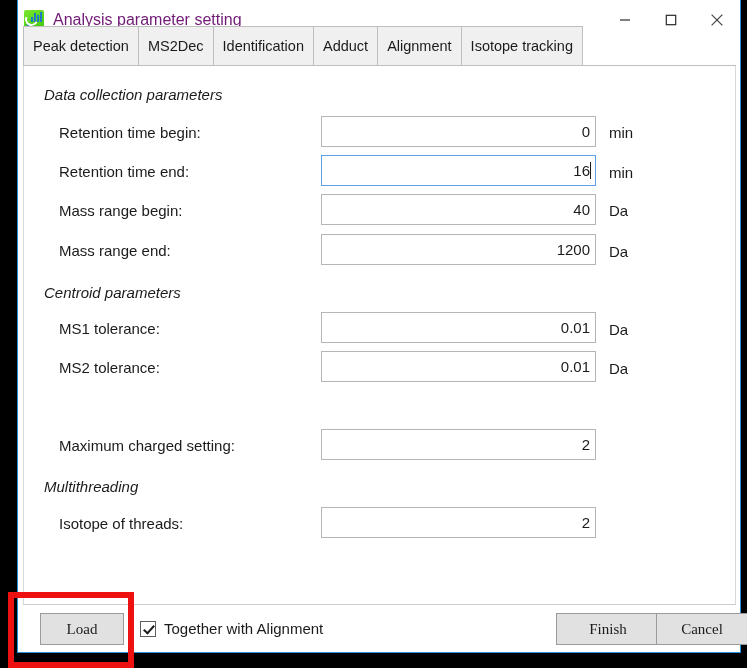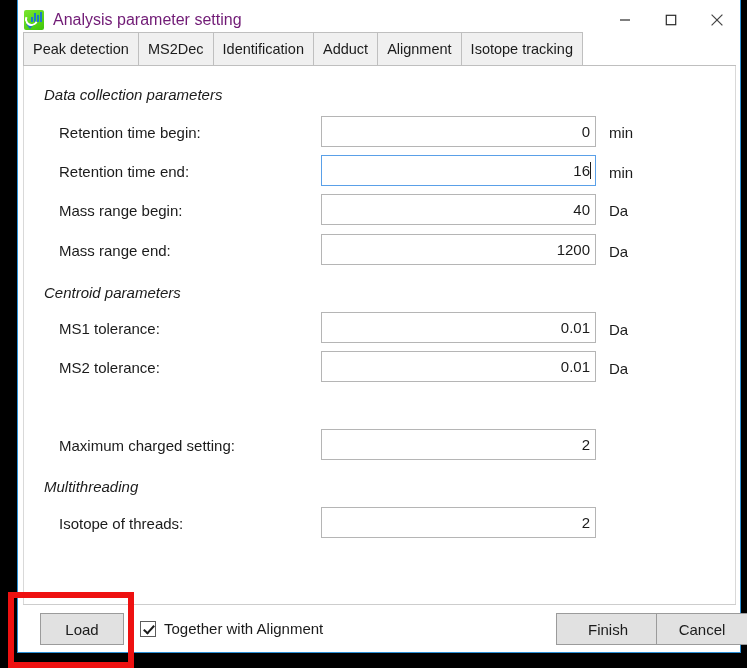--- a/index.html
+++ b/index.html
@@ -113,21 +113,21 @@
   .tabstrip {
     position: relative;
     flex: 0 0 27px;
     height: 27px;
     display: flex;
     align-items: flex-end;
     padding-left: 5px;
     background: #ffffff;
   }
   .tab {
-    height: 34px;
+    height: 40px;
     box-sizing: border-box;
     padding: 0 9px;
     display: flex;
     align-items: center;
     justify-content: center;
     font-size: 14.5px;
     color: #1b1b1b;
     background: #f0f0f0;
     border: 1px solid #bfbfbf;
     border-bottom: none;
@@ -218,21 +218,21 @@
     position: absolute;
     box-sizing: border-box;
     height: 32px;
     background: #e1e1e1;
     border: 1px solid #9b9b9b;
     font-size: 15px;
     color: #1b1b1b;
     display: flex;
     align-items: center;
     justify-content: center;
-    font-family: Liberation Sans, sans-serif;
+    font-family: Liberation Serif, serif;
     white-space: nowrap;
   }
   .chk-wrap {
     position: absolute;
     display: flex;
     align-items: center;
     gap: 8px;
   }
   .chk-box {
     width: 16px; height: 16px;

